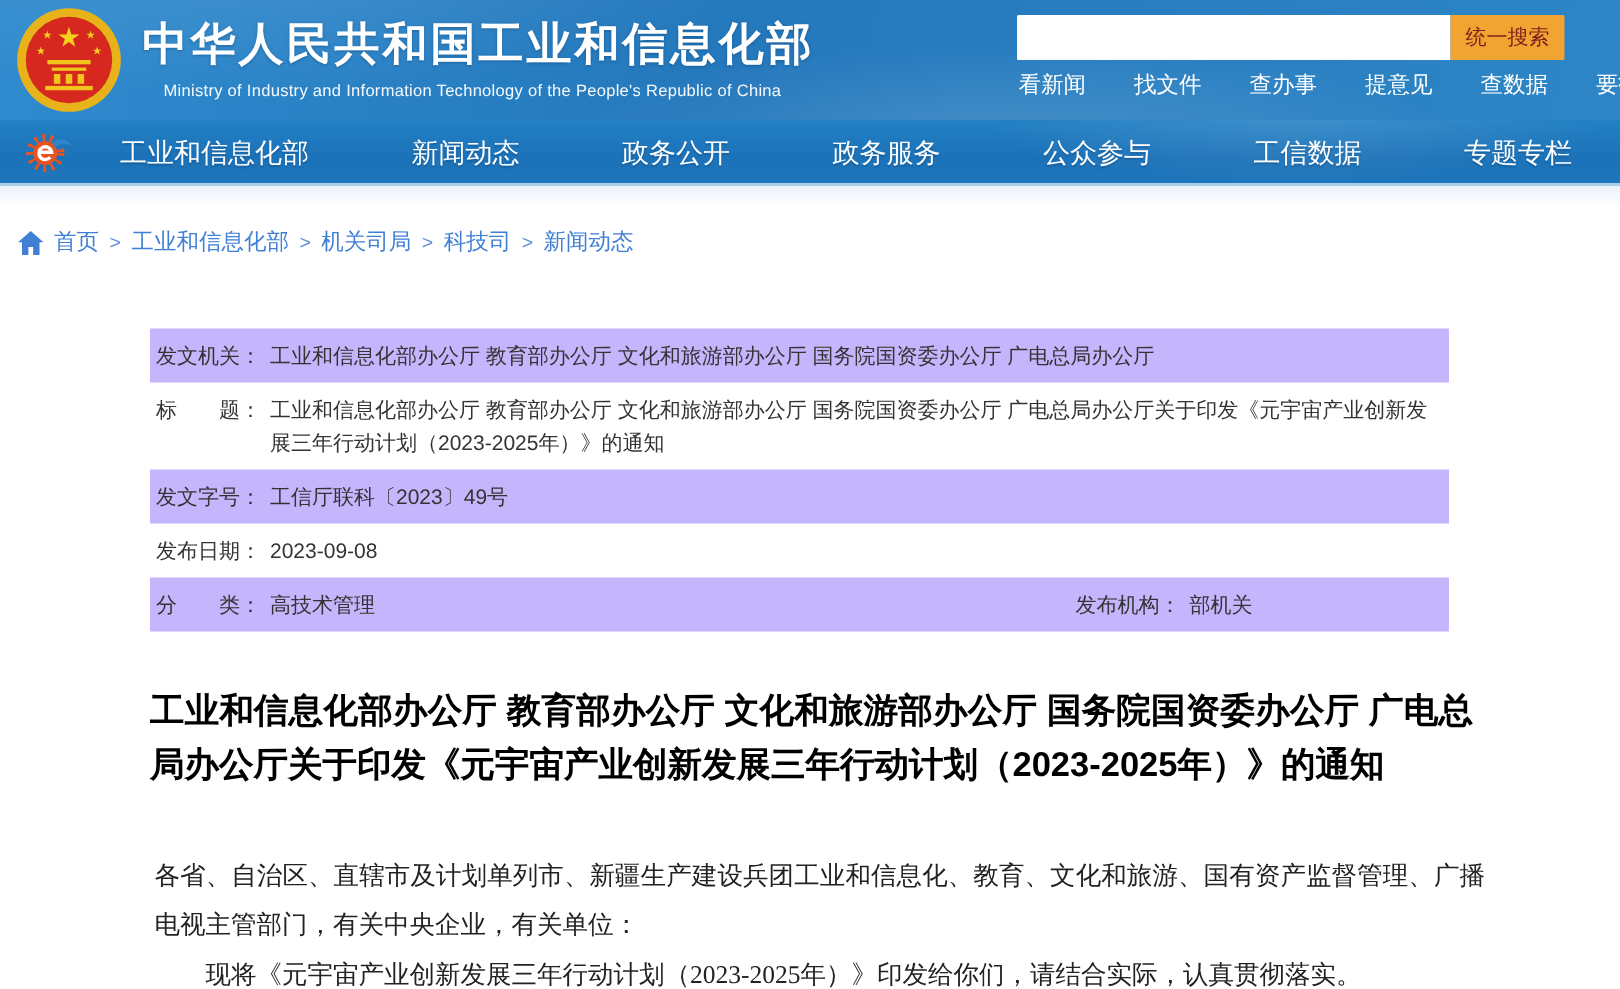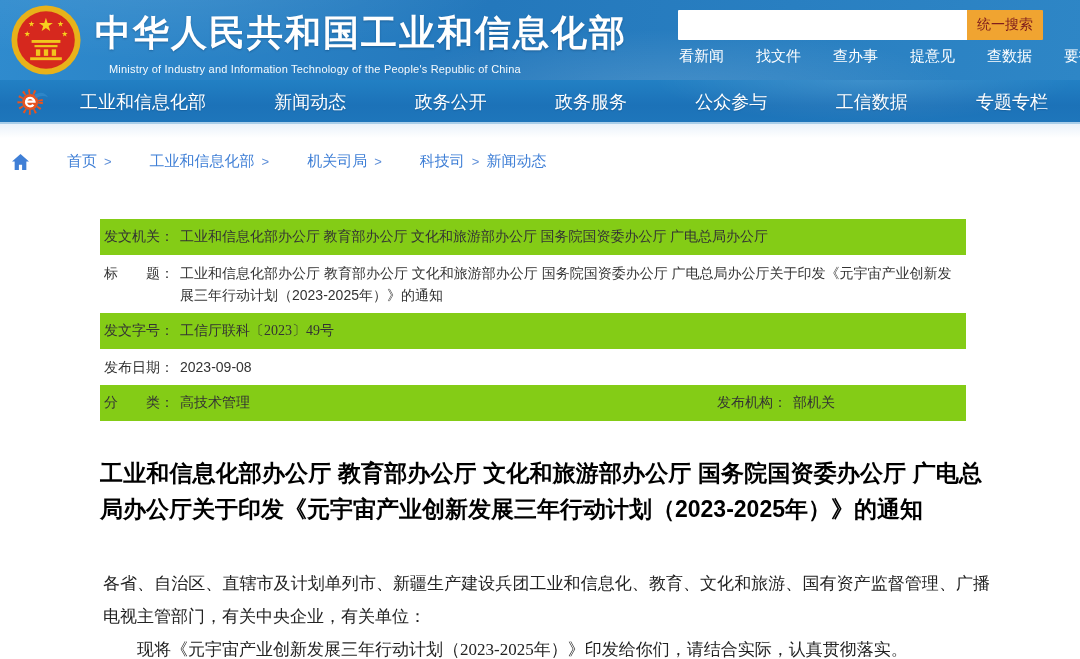--- a/index.html
+++ b/index.html
@@ -8,21 +8,21 @@
 
   
   .header { position:relative; height:80px;
     background:linear-gradient(100deg,#2F8BCE 0%,#2478BC 45%,#2E86C6 100%); }
   .header::before { content:""; position:absolute; inset:0;
     background:radial-gradient(ellipse 420px 90px at 62% 115%, rgba(255,255,255,.14), rgba(255,255,255,0) 70%),
                radial-gradient(ellipse 500px 120px at 15% -30%, rgba(255,255,255,.10), rgba(255,255,255,0) 70%);
     pointer-events:none; }
   .emblem { position:absolute; left:10px; top:4px; width:72px; height:72px; }
   .site-title { position:absolute; left:95px; top:9px; color:#fff; }
-  .site-title .zh { font-size:36px; font-weight:bold; letter-spacing:2px;
+  .site-title .zh { font-size:30px; font-weight:bold; letter-spacing:2px;
     text-shadow:0 1px 2px rgba(0,40,80,.35); }
   .site-title .en { font-size:11px; margin-top:5px; opacity:.96; letter-spacing:.2px;padding-left:14px; }
 
   .search { position:absolute; left:678px; top:10px; width:365px; height:30px; display:flex; }
   .search-input { flex:1; height:30px; border:none; outline:none; padding:0 8px;
     font-size:14px; background:#fff; border-radius:1px 0 0 1px; }
   .search-btn { width:76px; height:30px; border:none; background:#F0A431; color:#7f1d1d;
     font-size:14px; cursor:pointer; border-radius:0 1px 1px 0; font-family:inherit;text-align:center; }
 
   .quick-links { position:absolute; left:679px; top:47px; display:flex; gap:32px; }
@@ -39,28 +39,28 @@
   .nav-items { margin:0 32px 0 80px; height:44px; display:flex;
     justify-content:space-between; align-items:center; }
   .nav-items a { color:#fff; font-size:18px; text-decoration:none; white-space:nowrap;
     text-shadow:0 1px 1px rgba(0,40,80,.25); }
 
   .top-fade { height:14px; background:linear-gradient(180deg,#E9F2FA 0%,#FFFFFF 100%); }
 
   
   .breadcrumb { margin:14px 0 0 12px; display:flex; align-items:center; gap:7px;
     font-size:15px; color:#3F7FD6; }
-  .breadcrumb a { color:#3F7FD6; text-decoration:none;margin-left:31px; }
+  .breadcrumb a { color:#3F7FD6; text-decoration:none; }
   .breadcrumb .sep { color:#5E8FD8; font-size:13px; }
   .home-icon { width:17px; height:16px; display:inline-block; }
 
   
   .meta-table { margin:48px 0 0 100px; width:866px; font-size:14px; color:#333; }
   .mrow { display:flex; padding:7px 4px; line-height:22px; }
-  .mrow.gray { background:#84cc16;font-family:Liberation Serif, serif; }
+  .mrow.gray { background:#c4b5fd; }
   .mlabel { flex:0 0 76px; white-space:nowrap; }
   .mvalue { flex:1; }
   .mcol { display:flex; }
   .mcol1 { flex:0 0 245px; }
   .mcol2 { flex:1; }
 
   
   .doc-title { margin:34px 98px 0 100px; font-size:23px; line-height:36px;
     font-weight:bold; color:#000; text-align:justify;
     font-family:"Liberation Sans", sans-serif; }

